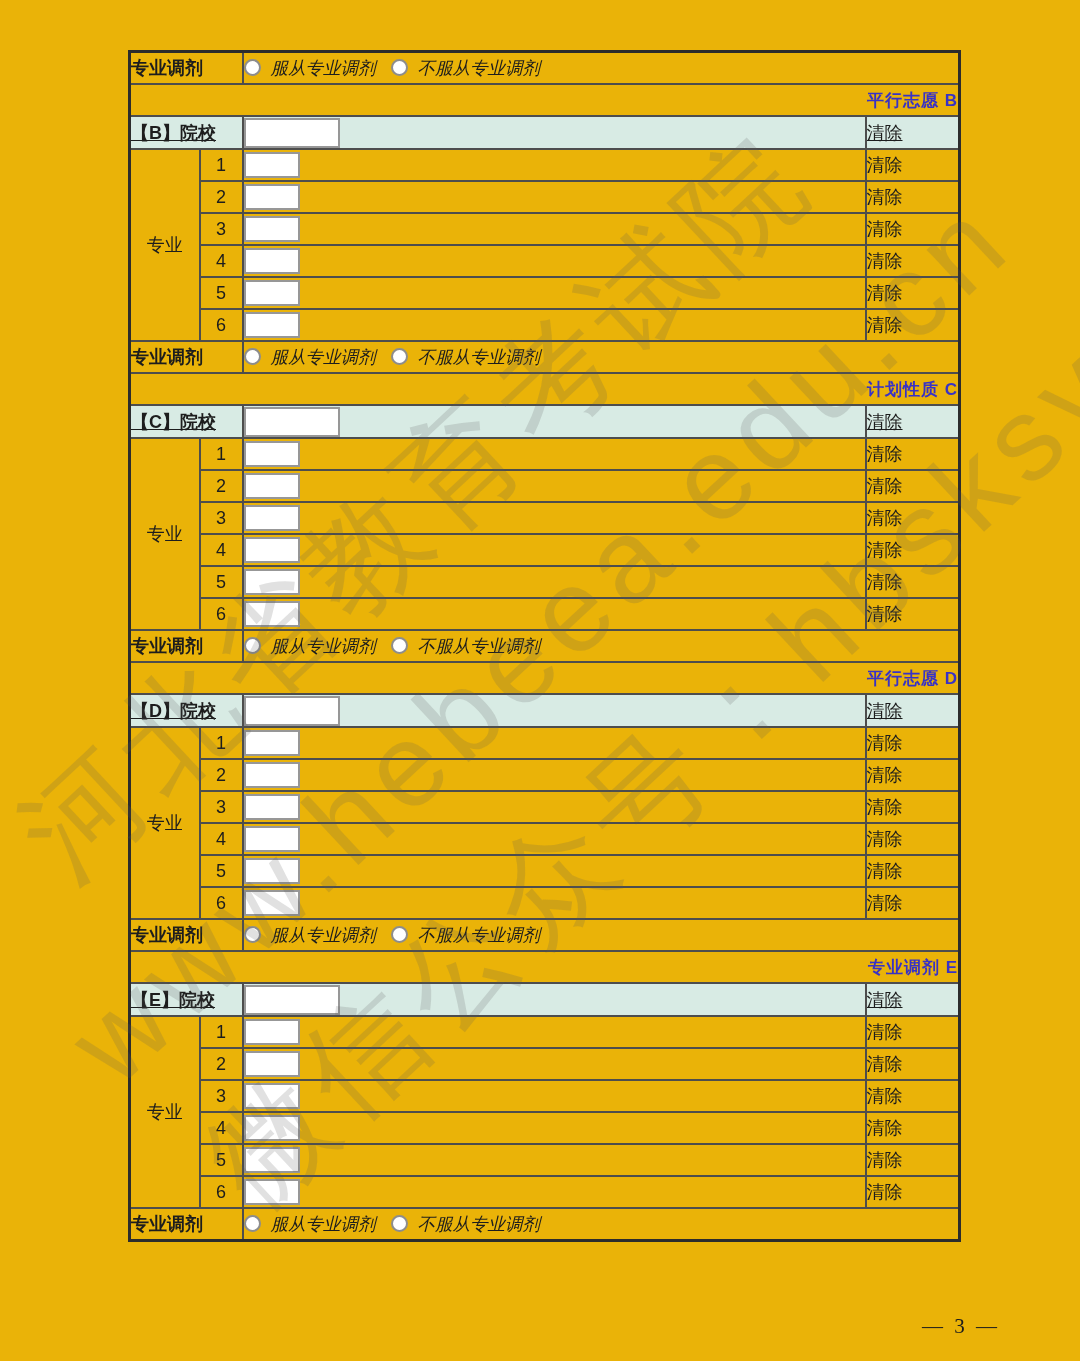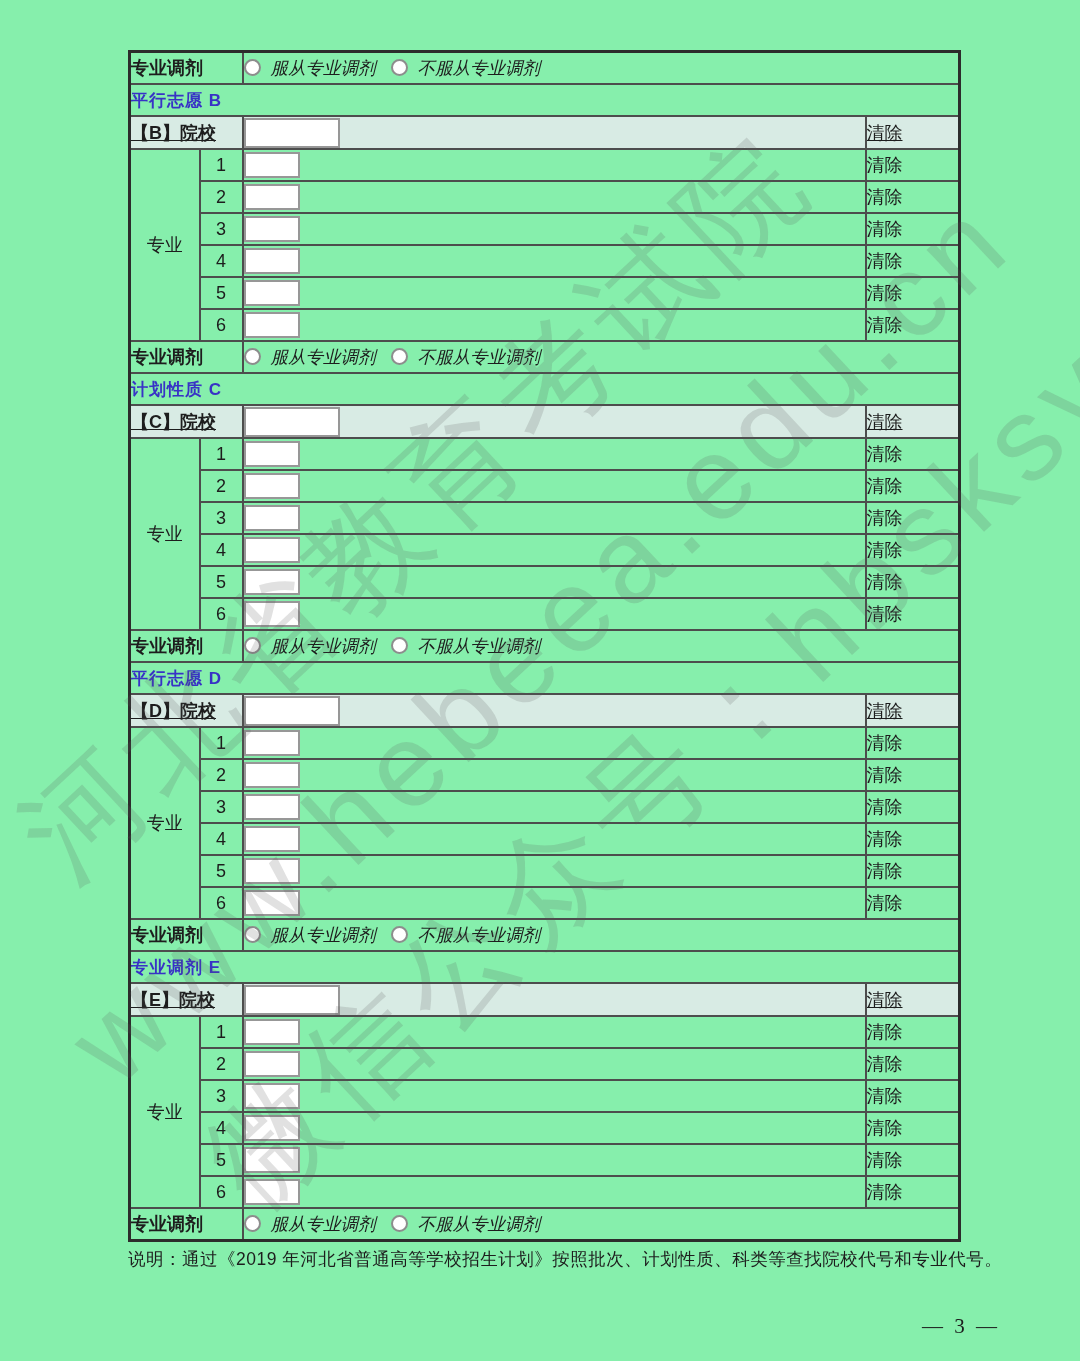--- a/index.html
+++ b/index.html
@@ -1,26 +1,26 @@
 <!DOCTYPE html>
 <html><head>
 <meta charset="utf-8">
 <style>
   html,body{margin:0;padding:0;background:#ffffff;}
-  .page{position:relative;width:1080px;height:1361px;background:#86efac;overflow:hidden;
+  .page{position:relative;width:1080px;height:1361px;background:#eab308;overflow:hidden;
         font-family:"Liberation Sans","DejaVu Sans",sans-serif;color:#1d1d1d;}
 
   
   table.volunteer{position:absolute;left:128px;top:50px;width:830px;
         border-collapse:collapse;table-layout:fixed;}
   table.volunteer{border:3px solid #2c2c2c;}
   table.volunteer td{border:2px solid #4d4d4d;height:30px;padding:0;
         vertical-align:middle;font-size:18px;overflow:hidden;}
 
-  tr.header-row td{height:30px;text-align:left;}
+  tr.header-row td{height:30px;text-align:right;}
   .section-title{font-weight:bold;font-size:17px;color:#3832c6;letter-spacing:1px;}
 
   tr.college-row td{height:31px;background:#d8ebe4;text-decoration:underline;}
   .cell-college-label{padding-left:9px;font-weight:600;}
 
   .cell-label{padding-left:9px;font-weight:bold;}
   .cell-major{text-align:center;}
   .cell-num{text-align:center;font-size:19px;}
   .cell-input{padding-left:10px;}
   .cell-clear{padding-left:11px;font-size:17px;}
@@ -352,16 +352,15 @@
     </tr>
   </tbody>
   </table>
 
   <div class="watermark">
     <div class="wm-line">河北省教育考试院</div>
     <div class="wm-line">www.hebeea.edu.cn</div>
     <div class="wm-line">微信公众号：hbsksy</div>
   </div>
 
-  <div class="note">说明：通过《2019 年河北省普通高等学校招生计划》按照批次、计划性质、科类等查找院校代号和专业代号。</div>
   <div class="pageno">— 3 —</div>
 
 </div>
 
 </body></html>

